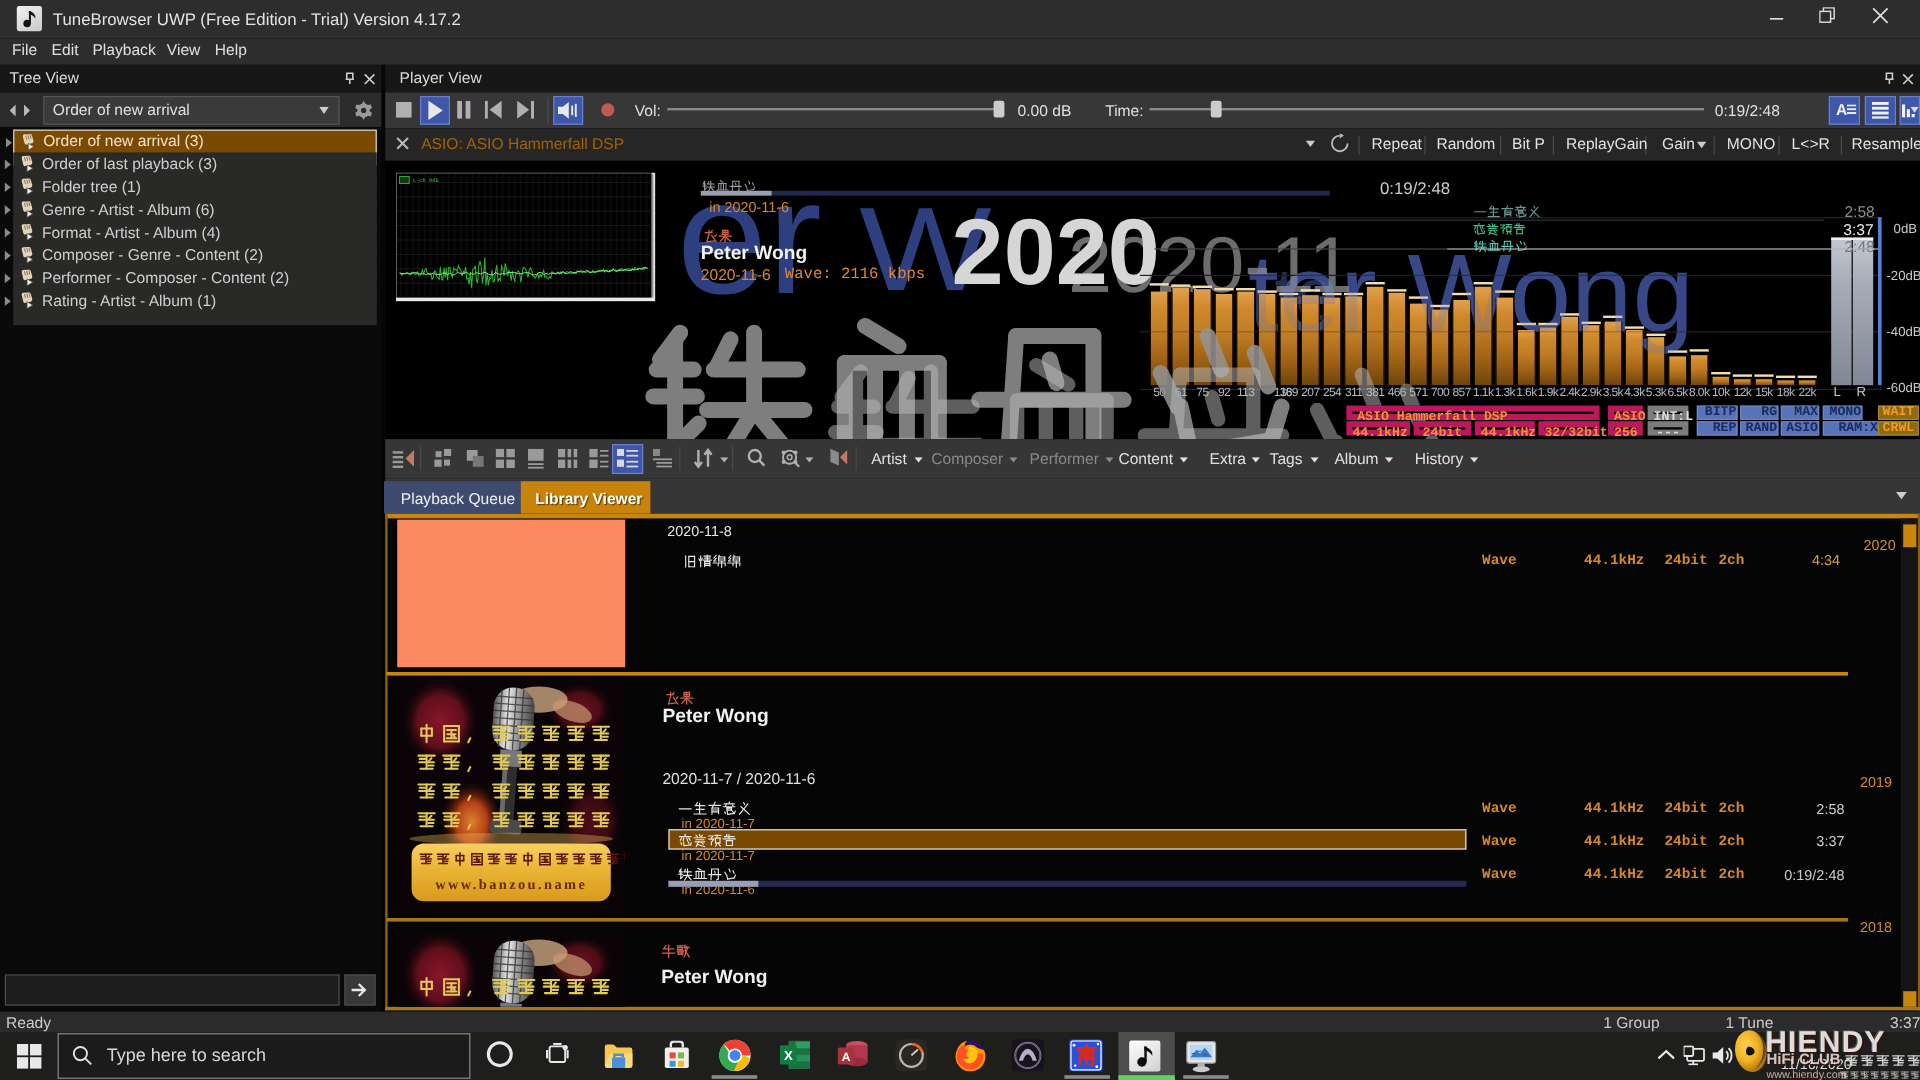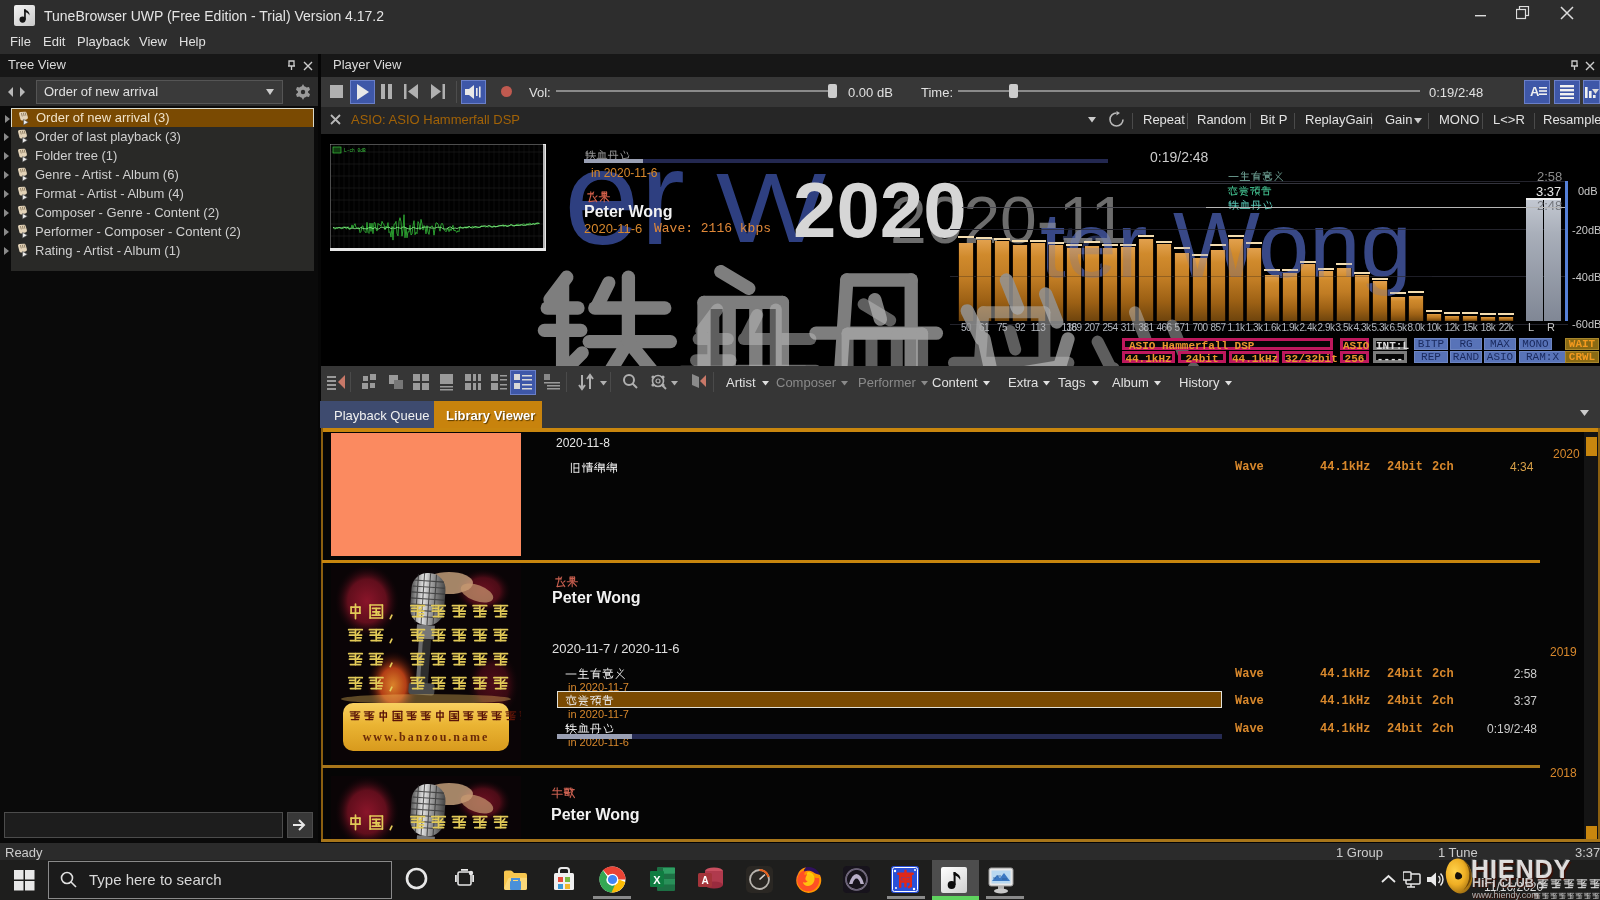--- a/index.html
+++ b/index.html
@@ -7,22 +7,22 @@
 #root{position:absolute;left:0;top:0;width:1600px;height:900px;background:#000}
 .tb{background:#2d2d2d}
 .mono{font-family:"Liberation Mono",monospace}
 .treerow{position:absolute;left:11px;width:303px;height:30px;background:#292927;color:#cfcfcf;font-size:13px;line-height:19px;white-space:nowrap}
 .texp{position:absolute;left:-7px;top:6px;width:0;height:0;border-left:5px solid #8a8a8a;border-top:4px solid transparent;border-bottom:4px solid transparent}
 .ticon{position:absolute;left:6px;top:2px;width:13px;height:15px}
 .tlabel{position:absolute;left:24px;top:0}
 .bar{position:absolute;background:linear-gradient(180deg,#e2a14e 0%,#d08a2c 18%,#c07c24 45%,#9c6014 75%,#6e440d 100%);border-left:1px solid #1a0d00;border-right:1px solid #1a0d00}
 .barcap{position:absolute;height:2px;background:#f4ddb0}
 .blab{position:absolute;top:188px;width:26px;text-align:center;font-size:10px;color:#b4b8bf;letter-spacing:-0.5px}
-.sbx{position:absolute;height:12px;border:3px solid #be185d;background:#060606;color:#e8962e;font-family:"Liberation Mono",monospace;font-size:11px;font-weight:bold;line-height:10px;text-align:center}
-.sbb{position:absolute;height:12px;border:1px solid #6d85c2;background:#5873b8;color:#1a2a5e;font-family:"Liberation Mono",monospace;font-size:11px;font-weight:normal;line-height:10px;text-align:center}
+.sbx{position:absolute;height:12px;border:5px solid #be185d;background:#060606;color:#e8962e;font-family:"Liberation Mono",monospace;font-size:11px;font-weight:bold;line-height:10px;text-align:center}
+.sbb{position:absolute;height:12px;border:1px solid #6d85c2;background:#5873b8;color:#1a2a5e;font-family:"Liberation Mono",monospace;font-size:11px;font-weight:bold;line-height:10px;text-align:right}
 .sbo{position:absolute;height:12px;border:1px solid #a8872c;background:#8a6a14;color:#f49a1e;font-family:"Liberation Mono",monospace;font-size:11px;font-weight:bold;line-height:10px;text-align:center}
 .orng{color:#d8882c}
 .toolico{position:absolute;top:374px}
 .vsep{position:absolute;top:113px;width:1px;height:16px;background:#4a4a4a}
 .tsep{position:absolute;top:372px;width:1px;height:20px;background:#4a4a4a}
 </style></head><body>
 <div id="root">
 <div class="ab tb" style="left:0;top:0;width:1600px;height:32px"></div>
 <div class="ab" style="left:14px;top:5px;width:21px;height:21px;background:linear-gradient(145deg,#f2f2f2,#c9c9c9);border-radius:2px">
  <svg width="21" height="21" viewBox="0 0 21 21">

